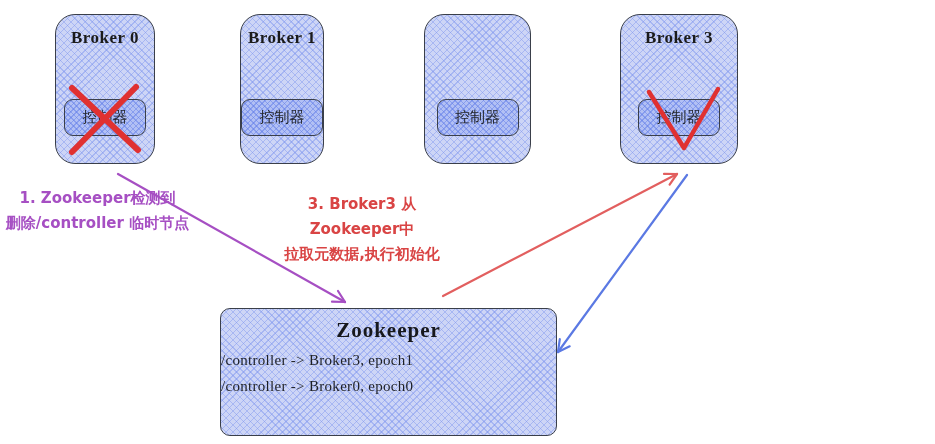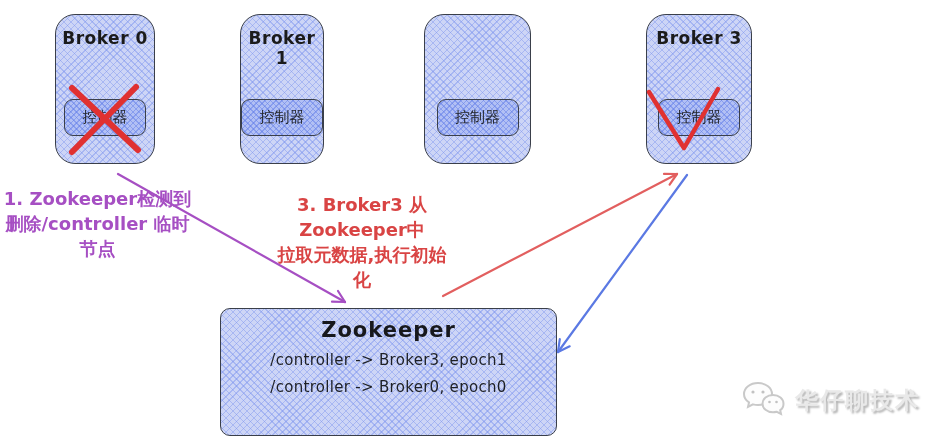--- a/index.html
+++ b/index.html
@@ -23,20 +23,21 @@
     position:relative;
     width:935px;height:444px;
     background:#ffffff;
     overflow:hidden;
   }
   .hatch{
     background-color:var(--c-fill);
     background-image:
       repeating-linear-gradient(45deg, rgba(122,146,238,.45) 0 1px, transparent 1px 5px),
       repeating-linear-gradient(135deg, rgba(122,146,238,.45) 0 1px, transparent 1px 5px);
+    font-family: Liberation Serif, serif;
   }
   .hatch-dark{
     background-color:var(--c-inner);
     background-image:
       repeating-linear-gradient(45deg, rgba(96,124,232,.5) 0 1px, transparent 1px 4px),
       repeating-linear-gradient(135deg, rgba(96,124,232,.5) 0 1px, transparent 1px 4px);
   }
   .broker{
     position:absolute;
     top:14px;height:150px;
@@ -74,33 +75,33 @@
   }
   .zk-title{
     margin-top:9px;
     text-align:center;
     font-size:21px;
     font-weight:600;
     color:#17181c;
     letter-spacing:1px;
   }
   .zk-entry{
-    text-align:center;
+    text-align:left;
     font-size:15px;
     font-weight:500;
     color:#1e2025;
     margin-top:9px;
     letter-spacing:.3px;
   }
   .note{
     position:absolute;
     text-align:center;
     font-weight:600;
     line-height:25px;
-    font-size:18px;
+    font-size:15px;
   }
   .note-1{left:0px;top:186px;width:195px;color:var(--c-purple);}
   .note-3{left:272px;top:192px;width:180px;color:var(--c-red-text);}
   .note-2{left:658px;top:195px;width:276px;color:var(--c-blue-text);font-size:15.5px;line-height:26px;}
   .overlay{
     position:absolute;left:0;top:0;width:935px;height:444px;
     pointer-events:none;
   }
   .watermark{
     position:absolute;
@@ -134,21 +135,21 @@
       <span>控制器</span>
     </div>
   </div>
 
   <div class="broker hatch" style="left:424px;width:107px;">
     <div class="controller hatch-dark">
       <span>控制器</span>
     </div>
   </div>
 
-  <div class="broker hatch" style="left:646px;width:106px;">
+  <div class="broker hatch" style="left:620px;width:118px;">
     <div class="broker-title">Broker 3</div>
     <div class="controller hatch-dark">
       <span>控制器</span>
     </div>
   </div>
 
   <div class="zookeeper hatch">
     <div class="zk-title">Zookeeper</div>
     <div class="zk-entry">/controller -&gt; Broker3, epoch1</div>
     <div class="zk-entry">/controller -&gt; Broker0, epoch0</div>
@@ -186,29 +187,14 @@
     </g>
 
     <g stroke="var(--c-red)" stroke-width="6" fill="none" stroke-linecap="round">
       <line x1="72" y1="88" x2="138" y2="150"></line>
       <line x1="136" y1="87" x2="72" y2="152"></line>
     </g>
 
     <path d="M649,92 L684,148 L718,89" stroke="var(--c-red)" stroke-width="4.5" fill="none" stroke-linecap="round" stroke-linejoin="round"></path>
   </svg>
 
-  <div class="watermark">
-    <svg width="46" height="40" viewBox="0 0 46 40">
-      <g stroke="var(--c-watermark)" stroke-width="2" fill="#fdfdfd">
-        <path d="M17,3 C9,3 3,8 3,14 C3,17.5 5,20.5 8,22.4 L7,27 L12,24.4 C13.6,24.8 15.3,25 17,25 C25,25 31,20 31,14 C31,8 25,3 17,3 Z"></path>
-        <path d="M32,15 C26,15 21.5,19 21.5,23.7 C21.5,28.4 26,32.3 32,32.3 C33.3,32.3 34.6,32.1 35.8,31.8 L40,34 L39.2,30.2 C41.6,28.6 42.5,26.3 42.5,23.7 C42.5,19 38,15 32,15 Z"></path>
-      </g>
-      <g fill="#c2c2c2">
-        <circle cx="12" cy="12" r="1.6"></circle>
-        <circle cx="22" cy="12" r="1.6"></circle>
-        <circle cx="28.5" cy="22" r="1.3"></circle>
-        <circle cx="35.5" cy="22" r="1.3"></circle>
-      </g>
-    </svg>
-    <span class="wm-text">华仔聊技术</span>
-  </div>
 
 </div>
 
 </body></html>

